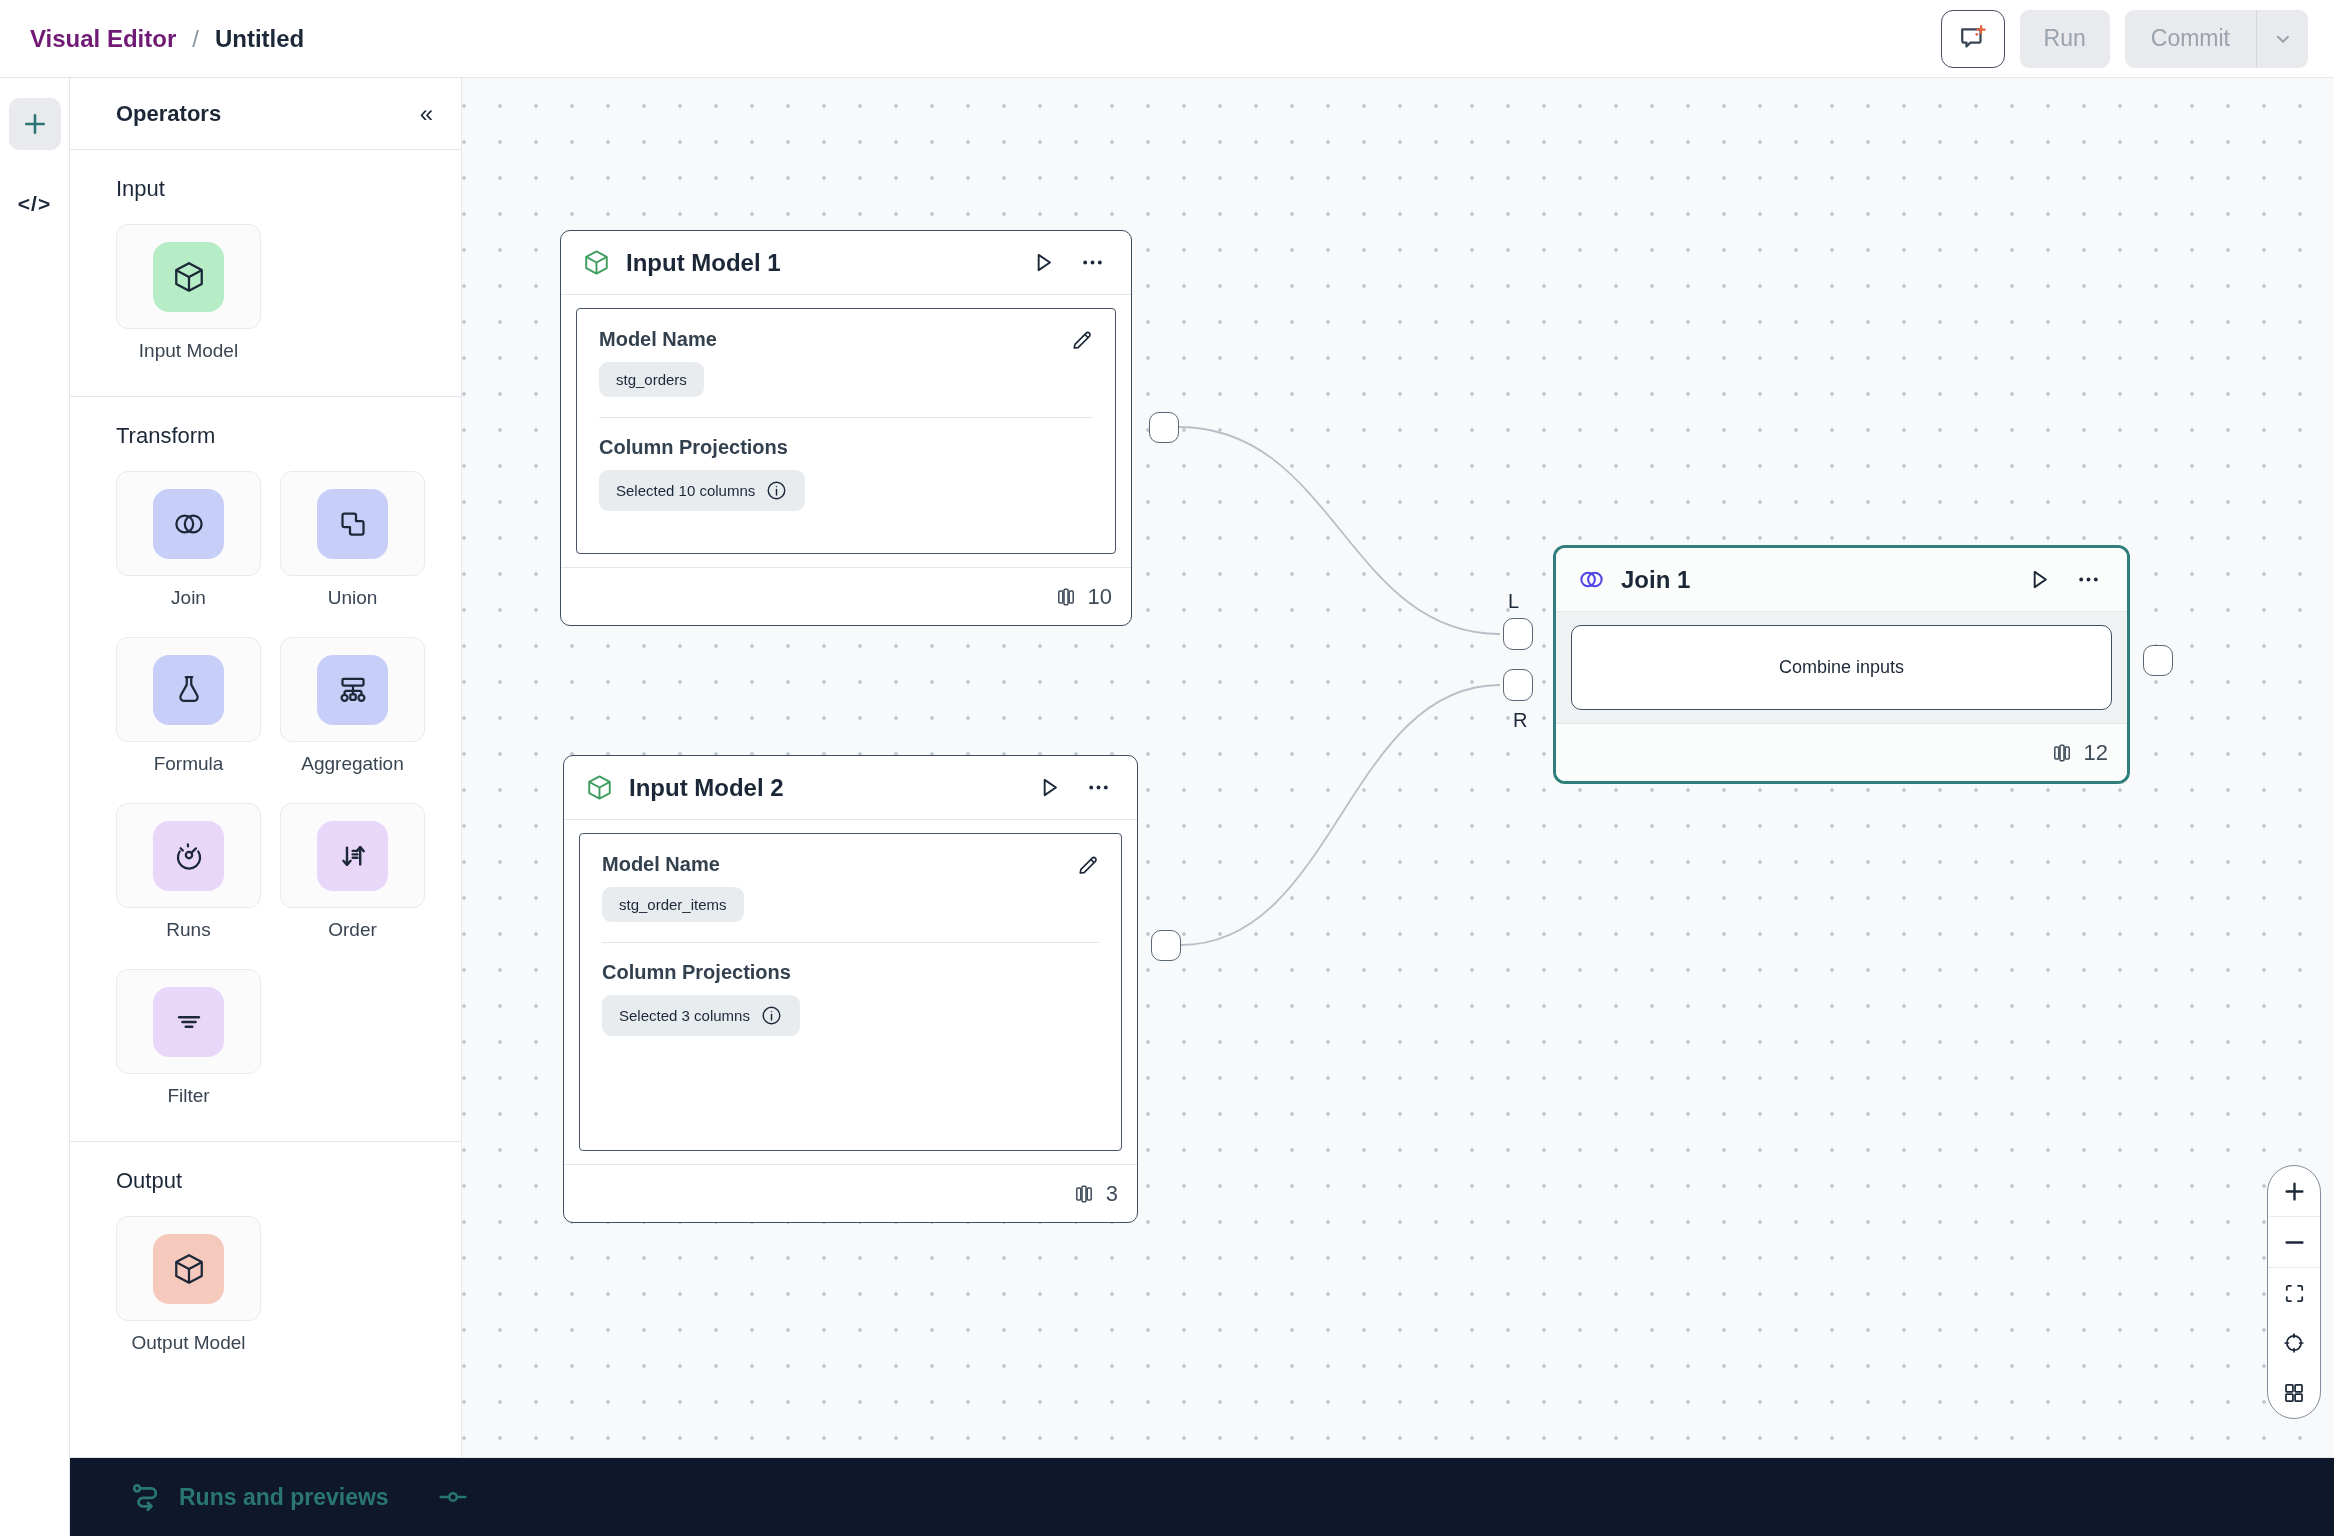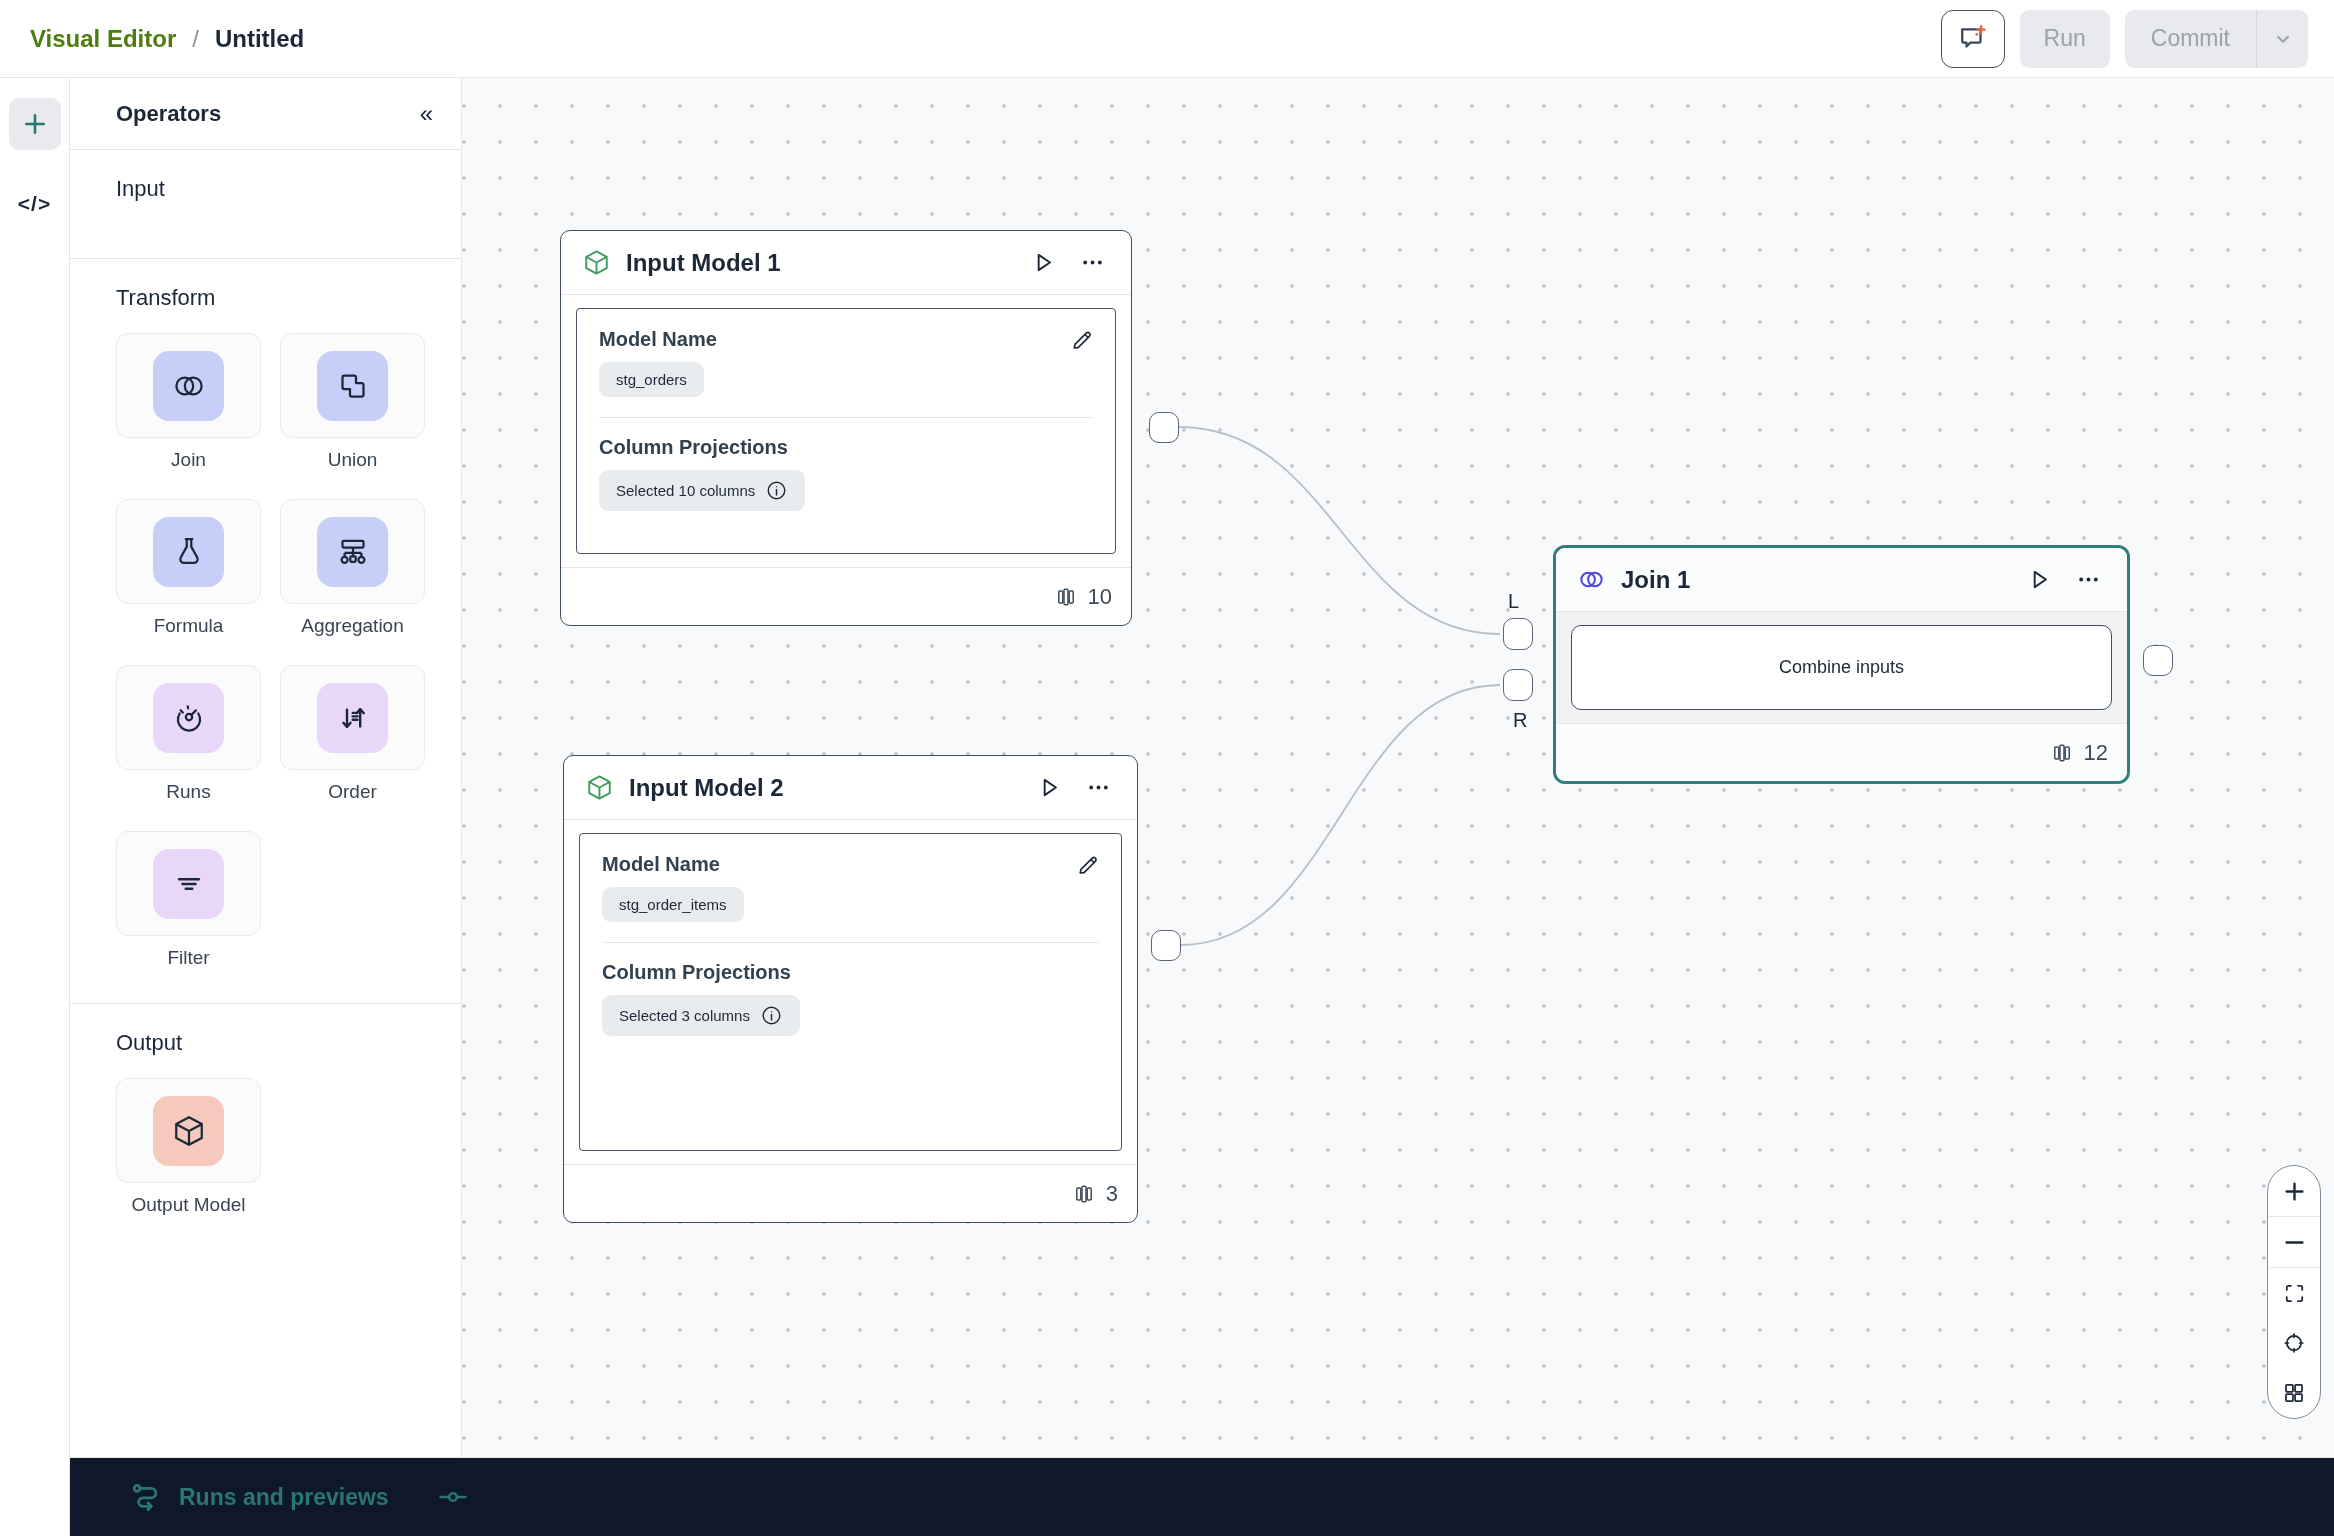--- a/index.html
+++ b/index.html
@@ -4,21 +4,21 @@
 <style>
   * { box-sizing: border-box; margin: 0; padding: 0; }
   html,body { width:2334px; height:1536px; }
   body { font-family:"Liberation Sans", sans-serif; background:#fff; color:#1c2838; overflow:hidden; }
   .app { position:relative; width:2334px; height:1536px; display:flex; flex-direction:column; }
 
   
   .topbar { height:78px; flex:0 0 78px; display:flex; align-items:center; justify-content:space-between;
             padding:0 26px 0 30px; border-bottom:1px solid #e4e7ea; background:#fff; }
   .breadcrumb { display:flex; align-items:center; gap:16px; font-size:24px; font-weight:700; }
-  .crumb-app { color:#4d7c0f; cursor:pointer; }
+  .crumb-app { color:#701a75; cursor:pointer; }
   .crumb-sep { color:#8a93a0; font-weight:400; }
   .crumb-doc { color:#1c2838; }
   .top-actions { display:flex; align-items:center; gap:15px; }
   .icon-btn-ai { width:64px; height:58px; border:1.8px solid #46505f; border-radius:12px; background:#fff;
                  display:flex; align-items:center; justify-content:center; }
   .btn-gray { height:58px; border:none; border-radius:9px; background:#e8eaed; color:#9aa2ac;
               font-size:23px; font-family:inherit; padding:0 24px; display:flex; align-items:center; }
   .btn-split { padding:0; }
   .btn-split .split-label { padding:0 26px; }
   .btn-split .split-arrow { width:52px; height:58px; display:flex; align-items:center; justify-content:center;
@@ -158,20 +158,34 @@
       <div class="work-row">
 
         <aside class="panel">
           <div class="panel-head">
             <span class="panel-title">Operators</span>
             <button class="collapse-btn">«</button>
           </div>
 
           <section class="panel-section">
             <div class="section-label">Input</div>
+            <div class="op-grid">
+              <div class="op-item">
+                <div class="op-card">
+                  <span class="op-tile tile-green">
+                    <svg width="36" height="36" viewBox="0 0 24 24" fill="none" stroke="#1c2838" stroke-width="1.5" stroke-linejoin="round">
+                      <path d="M12 2.8 L20.5 7.4 V16.6 L12 21.2 L3.5 16.6 V7.4 Z"></path>
+                        <path d="M3.8 7.6 L12 12 L20.2 7.6"></path>
+                        <path d="M12 12 V21"></path>
+                    </svg>
+                  </span>
+                </div>
+                <div class="op-label">Input Model</div>
+              </div>
+            </div>
           </section>
 
           <section class="panel-section">
             <div class="section-label">Transform</div>
             <div class="op-grid">
 
               <div class="op-item">
                 <div class="op-card">
                   <span class="op-tile tile-indigo">
                     <svg width="36" height="36" viewBox="0 0 24 24" fill="none" stroke="#1c2838" stroke-width="1.5">

